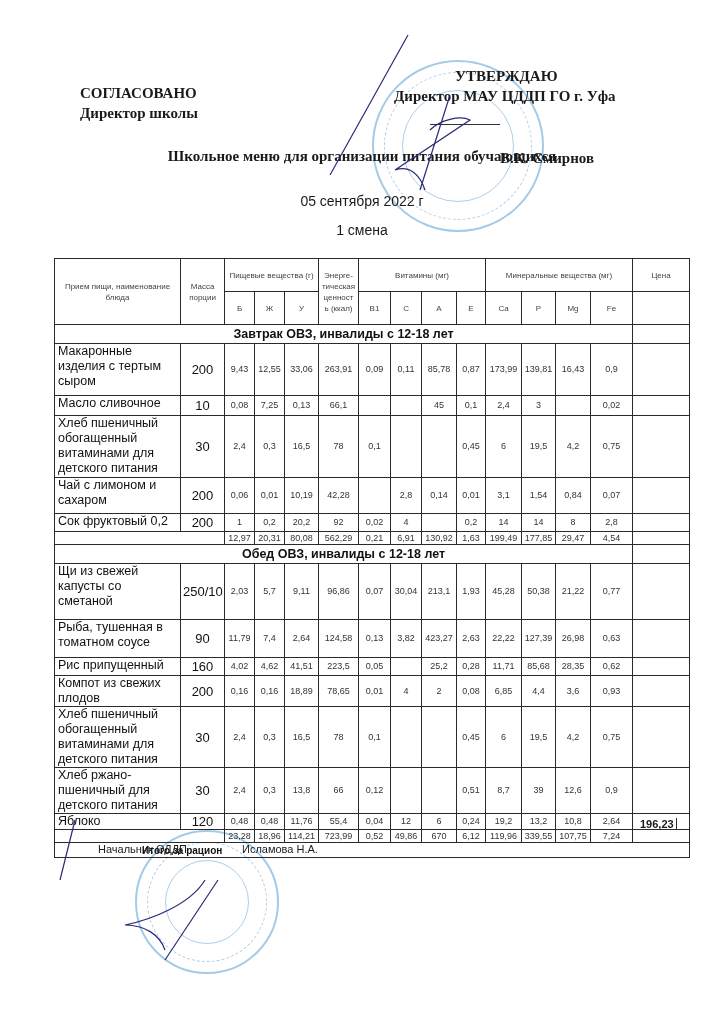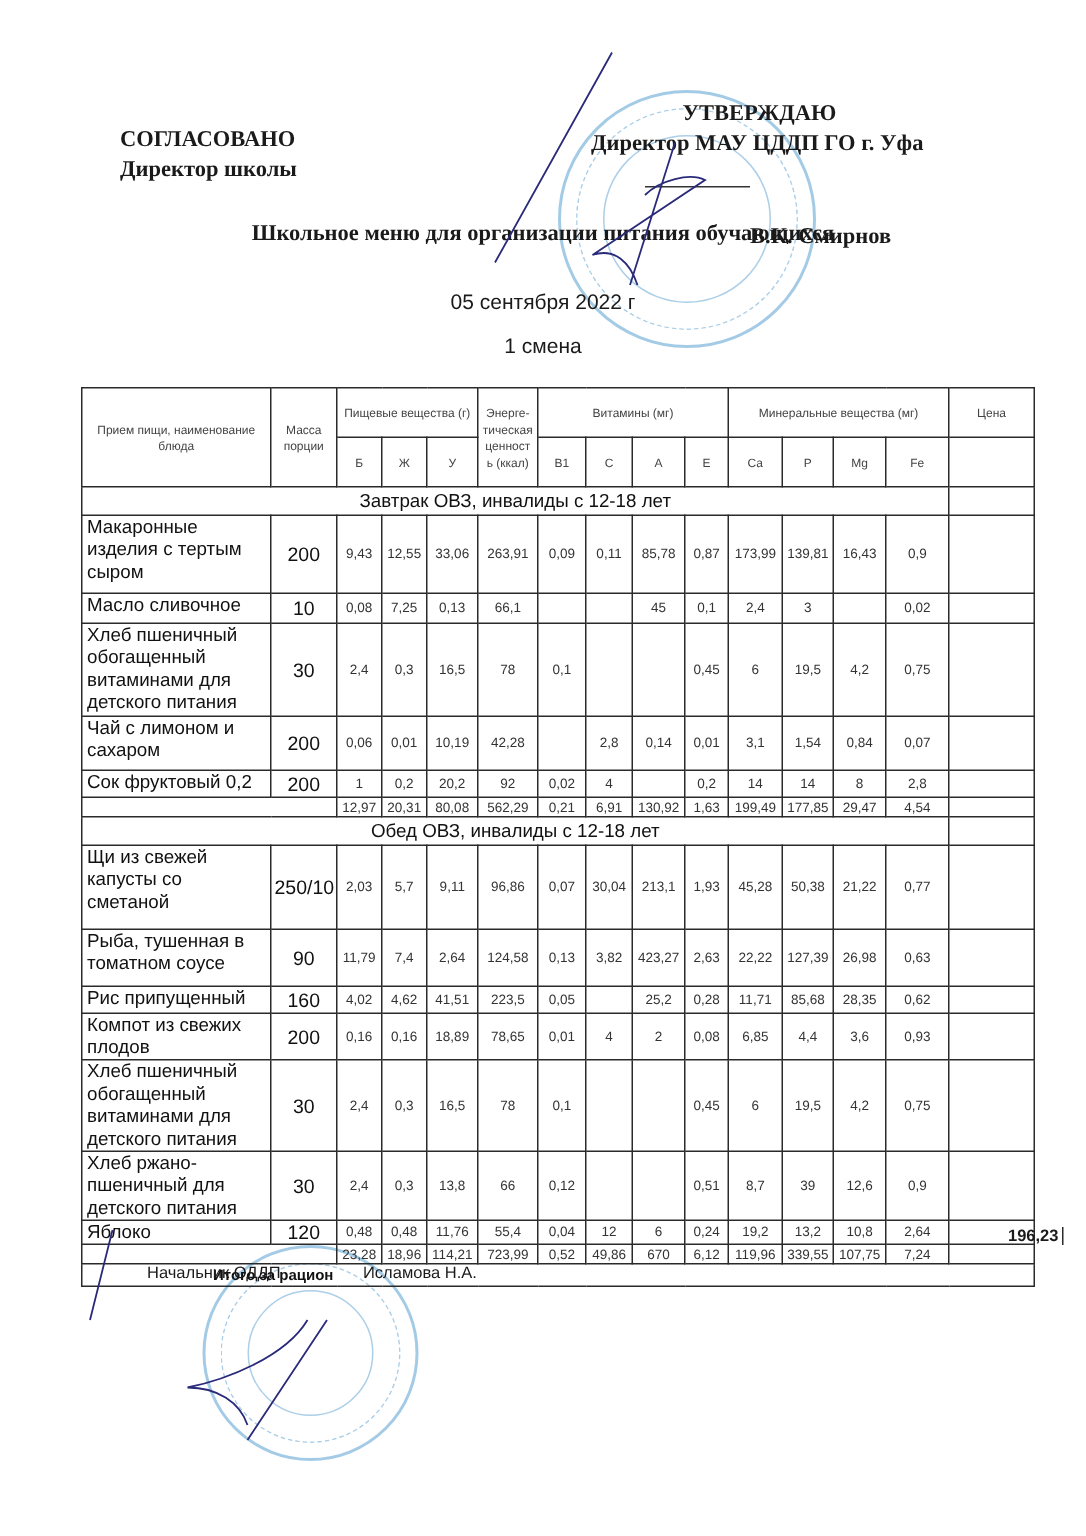--- a/index.html
+++ b/index.html
@@ -14,25 +14,25 @@
   #sign-line { left: 430px; top: 124px; width: 70px; height: 1px; background: #333; }
   #doc-title { left: 0; width: 724px; top: 148px; text-align: center; font-size: 15px; }
   #doc-date { left: 0; width: 724px; top: 193px; text-align: center; font-size: 14px; }
   #doc-shift { left: 0; width: 724px; top: 222px; text-align: center; font-size: 14px; }
 
   table#menu { position: absolute; left: 54px; top: 258px; border-collapse: collapse; table-layout: fixed; width: 635px; }
   #menu td, #menu th { border: 1px solid #2a2a2a; padding: 0 2px; font-weight: normal; vertical-align: middle; text-align: center; font-size: 9px; color: #333; line-height: 11px; overflow: hidden; }
   #menu th { font-size: 8px; color: #444; }
   #menu td.name { text-align: left; font-size: 12.5px; color: #111; line-height: 15px; vertical-align: top; padding-left: 3px; }
   #menu td.mass { font-size: 13px; color: #111; }
-  #menu tr.section td { font-weight: normal; font-size: 12.5px; color: #111; height: 18px; }
+  #menu tr.section td { font-weight: bold; font-size: 12.5px; color: #111; height: 18px; }
   #menu tr.total td { font-size: 9px; height: 12px; }
   #menu tr.grand td { font-weight: bold; font-size: 10px; color: #111; height: 14px; text-align: left; padding-left: 87px; }
   .valtop td.v { vertical-align: top; padding-top: 3px; }
-  #grand-price { position: absolute; left: 640px; top: 818px; font-size: 11px; font-weight: bold; border-right: 1px solid #2a2a2a; padding-right: 2px; margin-left: 32px; }
+  #grand-price { position: absolute; left: 640px; top: 818px; font-size: 11px; font-weight: bold; border-right: 1px solid #2a2a2a; padding-right: 2px; }
   #head-left { left: 98px; top: 843px; font-size: 11px; }
   #head-right { left: 242px; top: 843px; font-size: 11px; }
   .stamp { position: absolute; border-radius: 50%; border: 2px solid rgba(90,160,210,0.55); }
   .stamp::after { content: ""; position: absolute; border-radius: 50%; border: 1px dashed rgba(90,160,210,0.5); inset: 10px; }
   .stamp .inner { position: absolute; border-radius: 50%; border: 1px solid rgba(90,160,210,0.5); inset: 28px; }
   svg.sig { position: absolute; left: 0; top: 0; pointer-events: none; }
 </style>
 </head>
 <body>
 

